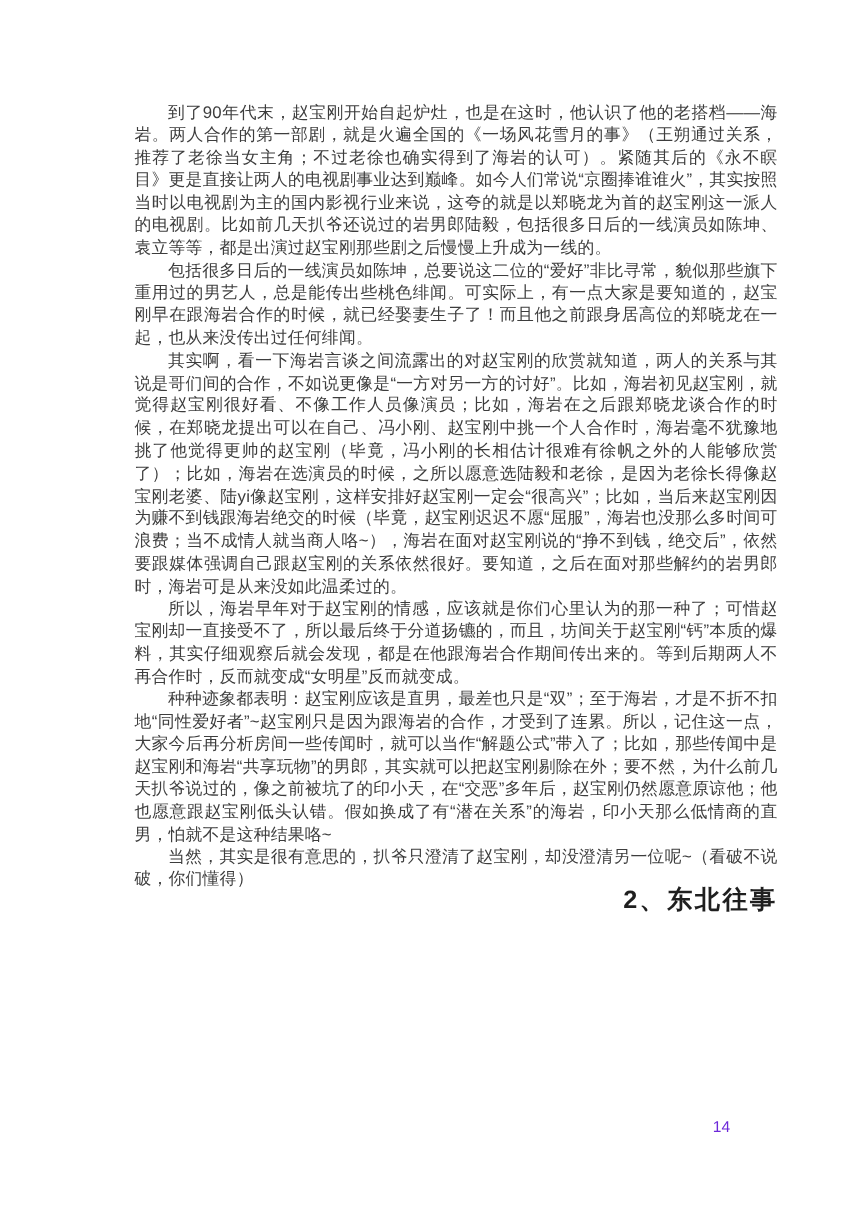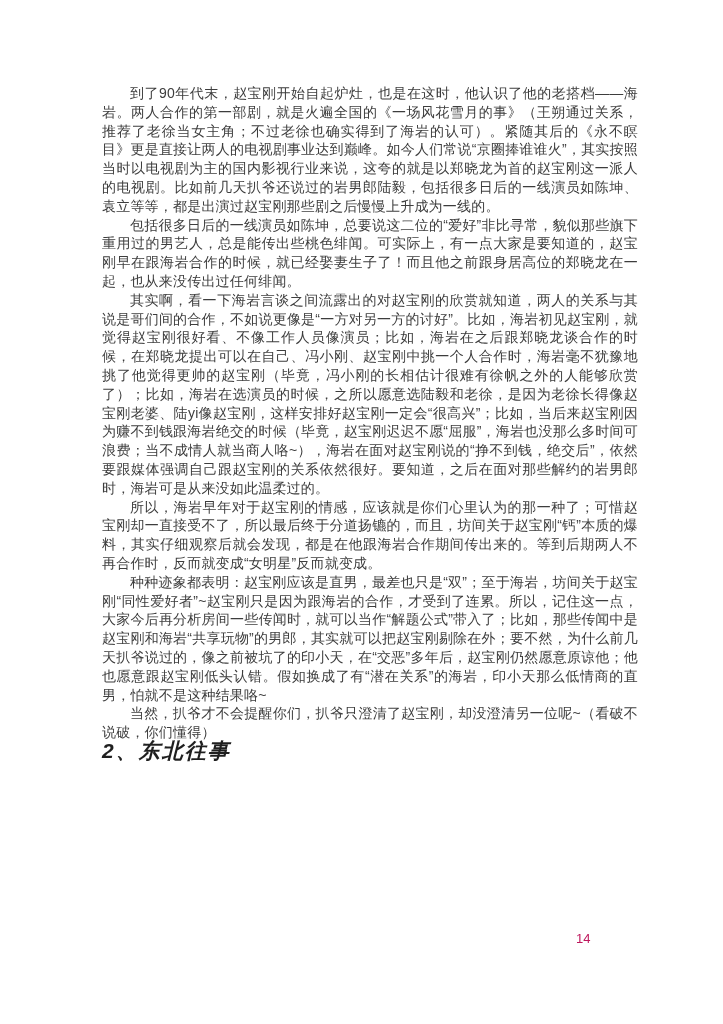--- a/index.html
+++ b/index.html
@@ -10,60 +10,59 @@
   .page {
     position: relative;
     width: 723px;
     height: 1024px;
     background: #ffffff;
     overflow: hidden;
     font-family: "Liberation Sans", sans-serif;
   }
   .article {
     position: absolute;
-    left: 102px;
+    left: 112px;
     top: 84px;
     width: 536px;
     font-size: 14px;
     line-height: 18.8px;
     color: #3d3d3d;
     text-align: justify;
     text-justify: inter-ideograph;
     letter-spacing: 0.2px;
   }
   .article p {
     margin: 0;
     padding: 0;
     text-indent: 2em;
   }
   .section-heading {
     margin: 32px 0 0 0;
-    text-align: left;
+    text-align: right;
     font-size: 21px;
     font-weight: bold;
     color: #1f1f1f;
     letter-spacing: 2px;
     text-indent: 0 !important;
-    font-style: italic;
   }
   .page-number {
     position: absolute;
     top: 931px;
-    left: 576px;
+    left: 594px;
     font-size: 13px;
-    color: #be185d;
+    color: #6d28d9;
   }
 </style>
 </head>
 <body>
 
 <div class="page">
   <div class="article">
     <p>到了90年代末，赵宝刚开始自起炉灶，也是在这时，他认识了他的老搭档——海岩。两人合作的第一部剧，就是火遍全国的《一场风花雪月的事》（王朔通过关系，推荐了老徐当女主角；不过老徐也确实得到了海岩的认可）。紧随其后的《永不瞑目》更是直接让两人的电视剧事业达到巅峰。如今人们常说“京圈捧谁谁火”，其实按照当时以电视剧为主的国内影视行业来说，这夸的就是以郑晓龙为首的赵宝刚这一派人的电视剧。比如前几天扒爷还说过的岩男郎陆毅，包括很多日后的一线演员如陈坤、袁立等等，都是出演过赵宝刚那些剧之后慢慢上升成为一线的。</p>
     <p>包括很多日后的一线演员如陈坤，总要说这二位的“爱好”非比寻常，貌似那些旗下重用过的男艺人，总是能传出些桃色绯闻。可实际上，有一点大家是要知道的，赵宝刚早在跟海岩合作的时候，就已经娶妻生子了！而且他之前跟身居高位的郑晓龙在一起，也从来没传出过任何绯闻。</p>
     <p>其实啊，看一下海岩言谈之间流露出的对赵宝刚的欣赏就知道，两人的关系与其说是哥们间的合作，不如说更像是“一方对另一方的讨好”。比如，海岩初见赵宝刚，就觉得赵宝刚很好看、不像工作人员像演员；比如，海岩在之后跟郑晓龙谈合作的时候，在郑晓龙提出可以在自己、冯小刚、赵宝刚中挑一个人合作时，海岩毫不犹豫地挑了他觉得更帅的赵宝刚（毕竟，冯小刚的长相估计很难有徐帆之外的人能够欣赏了）；比如，海岩在选演员的时候，之所以愿意选陆毅和老徐，是因为老徐长得像赵宝刚老婆、陆yi像赵宝刚，这样安排好赵宝刚一定会“很高兴”；比如，当后来赵宝刚因为赚不到钱跟海岩绝交的时候（毕竟，赵宝刚迟迟不愿“屈服”，海岩也没那么多时间可浪费；当不成情人就当商人咯~），海岩在面对赵宝刚说的“挣不到钱，绝交后”，依然要跟媒体强调自己跟赵宝刚的关系依然很好。要知道，之后在面对那些解约的岩男郎时，海岩可是从来没如此温柔过的。</p>
     <p>所以，海岩早年对于赵宝刚的情感，应该就是你们心里认为的那一种了；可惜赵宝刚却一直接受不了，所以最后终于分道扬镳的，而且，坊间关于赵宝刚“钙”本质的爆料，其实仔细观察后就会发现，都是在他跟海岩合作期间传出来的。等到后期两人不再合作时，反而就变成“女明星”反而就变成。</p>
-    <p>种种迹象都表明：赵宝刚应该是直男，最差也只是“双”；至于海岩，坊间关于赵宝刚“同性爱好者”~赵宝刚只是因为跟海岩的合作，才受到了连累。所以，记住这一点，大家今后再分析房间一些传闻时，就可以当作“解题公式”带入了；比如，那些传闻中是赵宝刚和海岩“共享玩物”的男郎，其实就可以把赵宝刚剔除在外；要不然，为什么前几天扒爷说过的，像之前被坑了的印小天，在“交恶”多年后，赵宝刚仍然愿意原谅他；他也愿意跟赵宝刚低头认错。假如换成了有“潜在关系”的海岩，印小天那么低情商的直男，怕就不是这种结果咯~</p>
-    <p>当然，扒爷才不会提醒你们，扒爷只澄清了赵宝刚，却没澄清另一位呢~（看破不说破，你们懂得）</p>
+    <p>种种迹象都表明：赵宝刚应该是直男，最差也只是“双”；至于海岩，才是不折不扣地“同性爱好者”~赵宝刚只是因为跟海岩的合作，才受到了连累。所以，记住这一点，大家今后再分析房间一些传闻时，就可以当作“解题公式”带入了；比如，那些传闻中是赵宝刚和海岩“共享玩物”的男郎，其实就可以把赵宝刚剔除在外；要不然，为什么前几天扒爷说过的，像之前被坑了的印小天，在“交恶”多年后，赵宝刚仍然愿意原谅他；他也愿意跟赵宝刚低头认错。假如换成了有“潜在关系”的海岩，印小天那么低情商的直男，怕就不是这种结果咯~</p>
+    <p>当然，其实是很有意思的，扒爷只澄清了赵宝刚，却没澄清另一位呢~（看破不说破，你们懂得）</p>
     <p class="section-heading">2、东北往事</p>
   </div>
   <div class="page-number">14</div>
 </div>
 
 </body></html>

